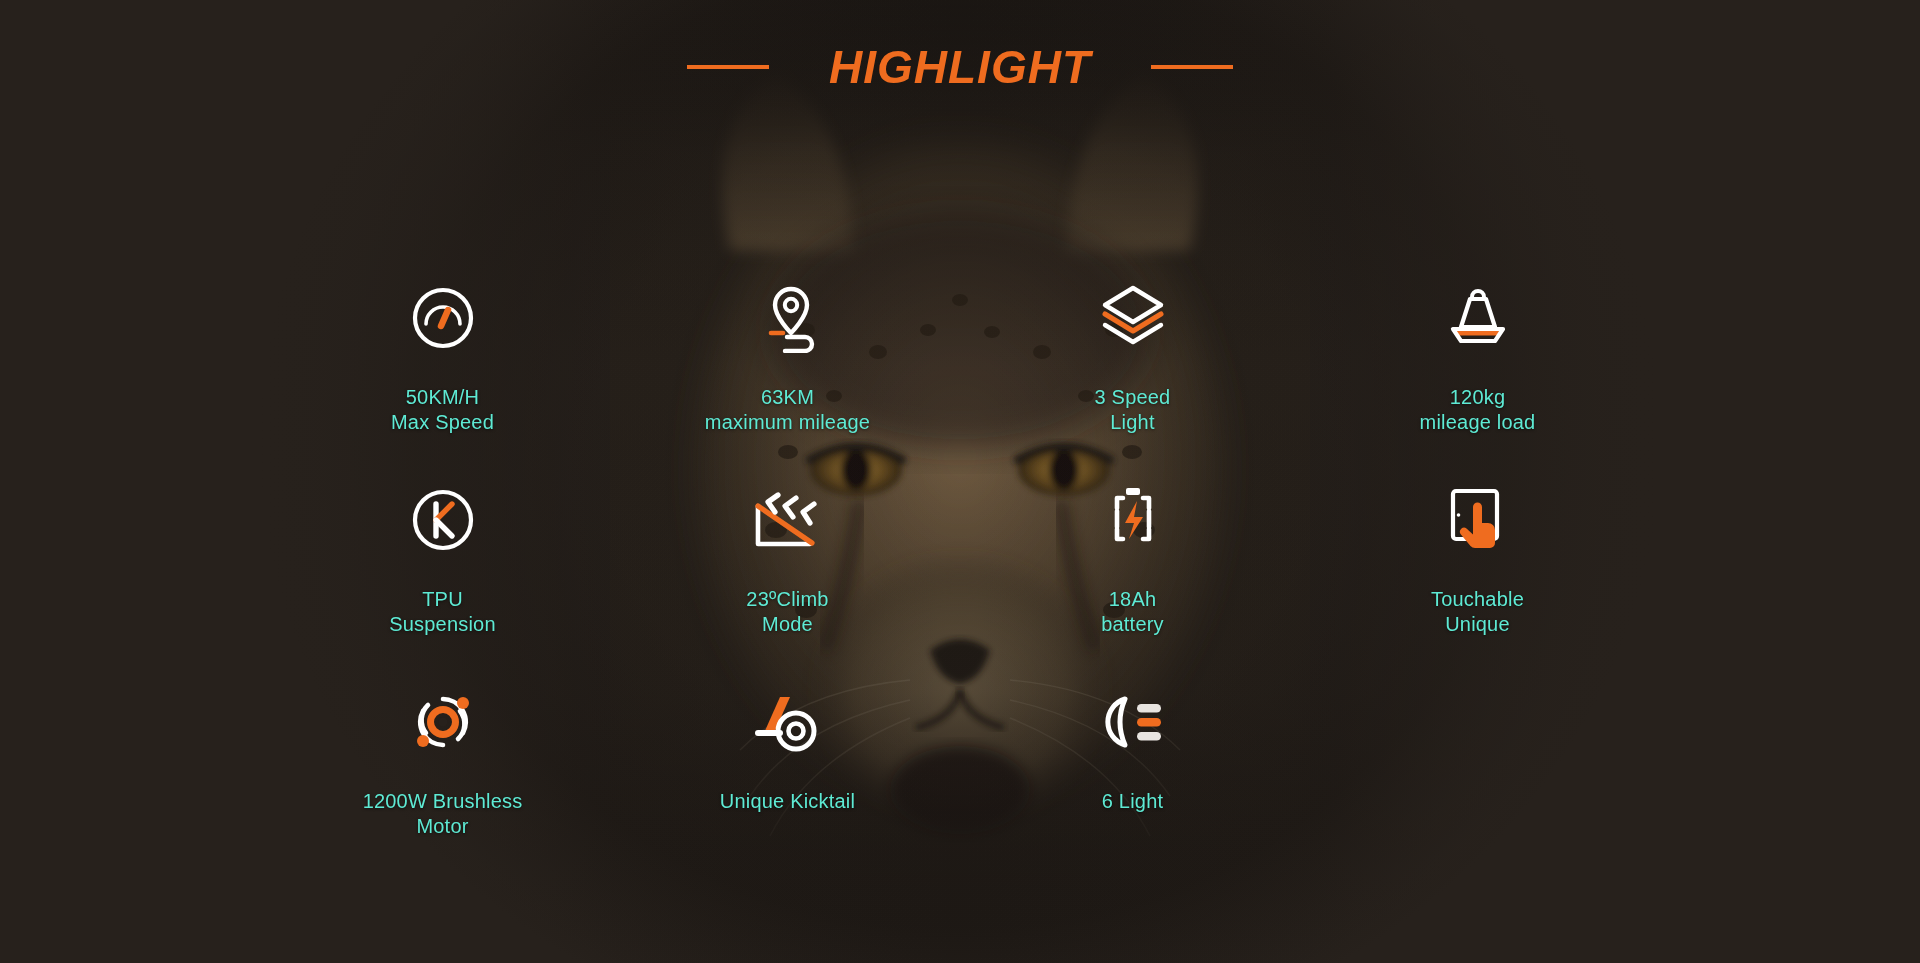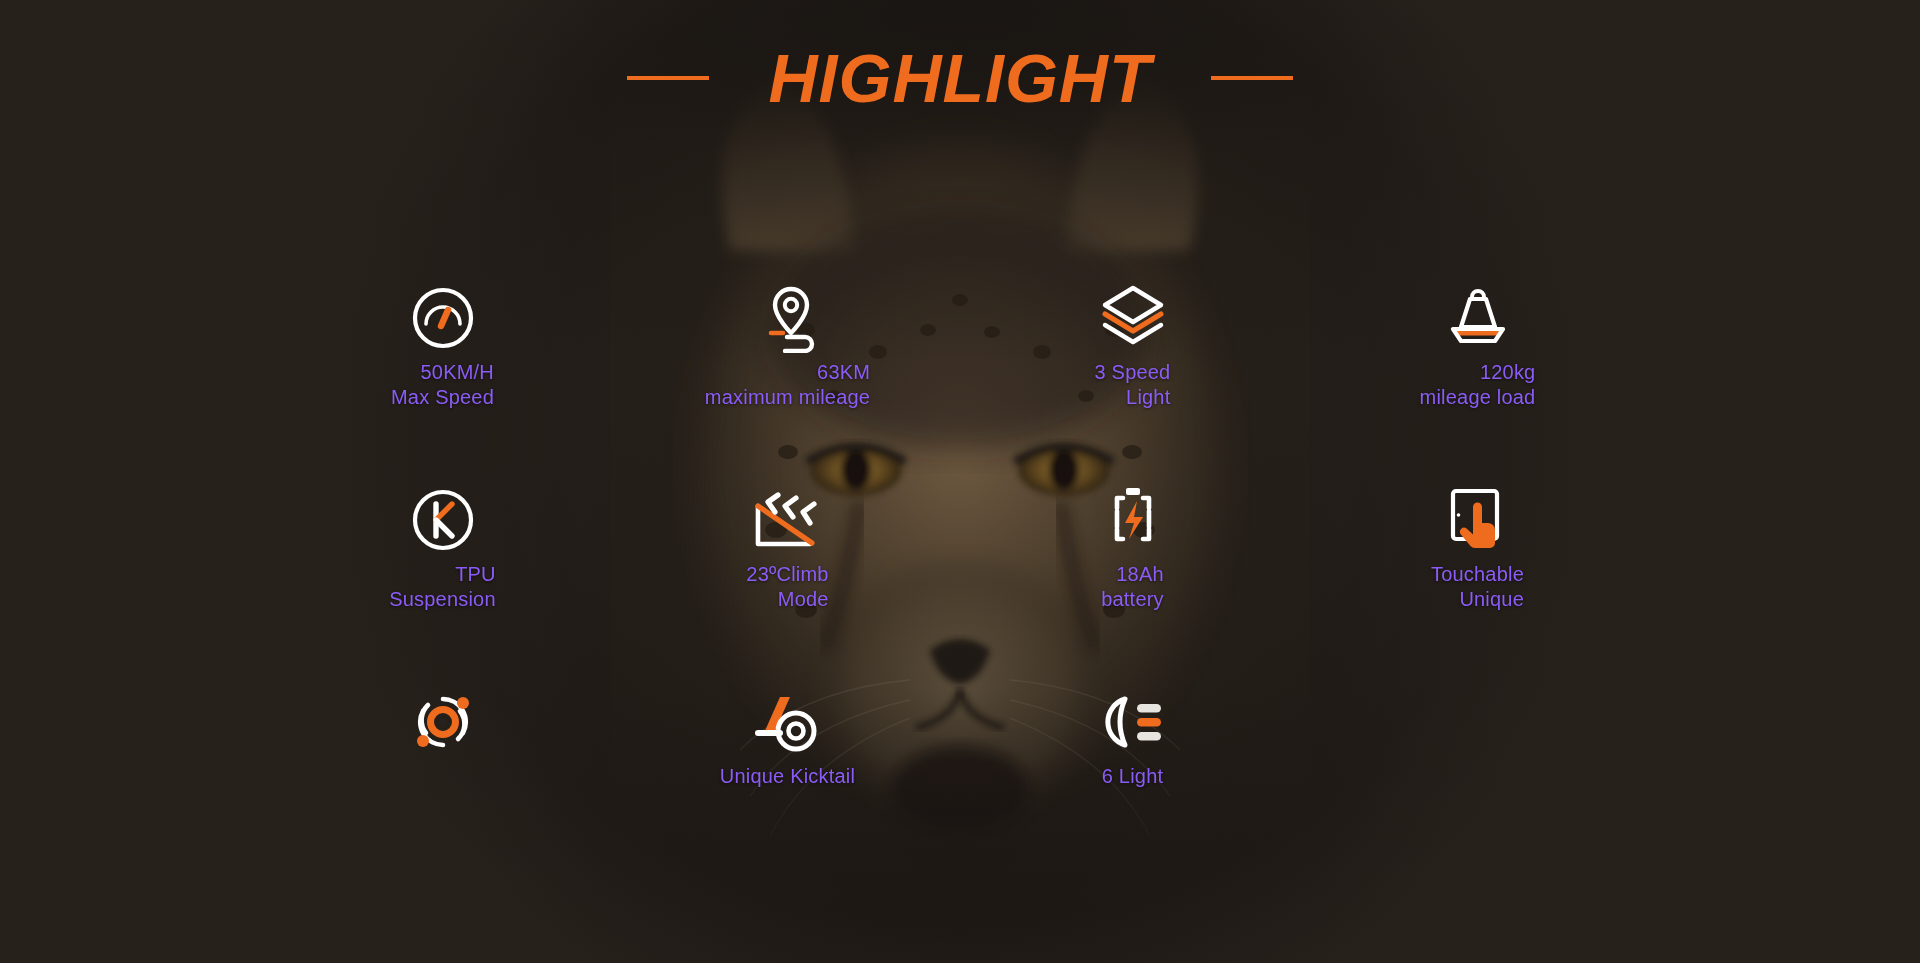--- a/index.html
+++ b/index.html
@@ -64,21 +64,21 @@
     gap: 60px;
     z-index: 5;
   }
   .title-rule {
     width: 82px;
     height: 4px;
     background: #ef6c1f;
   }
   .title-text {
     font-family: "Liberation Sans", sans-serif;
-    font-size: 68px;
+    font-size: 46px;
     font-weight: bold;
     font-style: italic;
     letter-spacing: 1px;
     color: #ef6c1f;
     line-height: 1;
     white-space: nowrap;
   }
 
   
   .grid {
@@ -98,23 +98,23 @@
     align-items: center;
   }
   .icon-wrap {
     height: 76px;
     display: flex;
     align-items: center;
     justify-content: center;
   }
   .icon-wrap svg { display: block; }
   .cell-lines {
-    margin-top: 5px;
-    text-align: right;
-    color: #8b5cf6;
+    margin-top: 30px;
+    text-align: center;
+    color: #5eead4;
     font-size: 20px;
     line-height: 1.12;
     letter-spacing: .2px;
     font-weight: 300;
     text-shadow: 0 1px 3px rgba(0,0,0,.55);
   }
   .cell-lines .l2 { margin-top: 3px; display: block; }
 </style>
 </head>
 <body>
@@ -351,20 +351,24 @@
           <circle cx="35" cy="35" r="12.5" fill="none" stroke="#ef6c1f" stroke-width="7"></circle>
           <circle cx="35" cy="35" r="4.5" fill="#27211c"></circle>
           <path d="M35 12 a23 23 0 0 1 20 34" fill="none" stroke="#fff" stroke-width="4.6" stroke-linecap="round"></path>
           <path d="M35 58 a23 23 0 0 1 -20 -34" fill="none" stroke="#fff" stroke-width="4.6" stroke-linecap="round"></path>
           <path d="M20 18 a21 21 0 0 0 -2 28" fill="none" stroke="#fff" stroke-width="4.6" stroke-linecap="round"></path>
           <path d="M50 52 a21 21 0 0 0 2 -28" fill="none" stroke="#fff" stroke-width="4.6" stroke-linecap="round"></path>
           <circle cx="55" cy="16" r="6" fill="#ef6c1f"></circle>
           <circle cx="15" cy="54" r="6" fill="#ef6c1f"></circle>
         </svg>
       </div>
+      <div class="cell-lines">
+        <span>1200W Brushless</span>
+        <span class="l2">Motor</span>
+      </div>
     </div>
 
     <div class="cell">
       <div class="icon-wrap">
         <svg width="76" height="66" viewBox="0 0 76 66">
           <path d="M30 8 h10 L24 44 h-10 z" fill="#ef6c1f"></path>
           <path d="M8 44 h22" stroke="#fff" stroke-width="6" stroke-linecap="round"></path>
           <circle cx="46" cy="42" r="18" fill="none" stroke="#fff" stroke-width="5"></circle>
           <circle cx="46" cy="42" r="7.5" fill="none" stroke="#fff" stroke-width="4.6"></circle>
         </svg>

